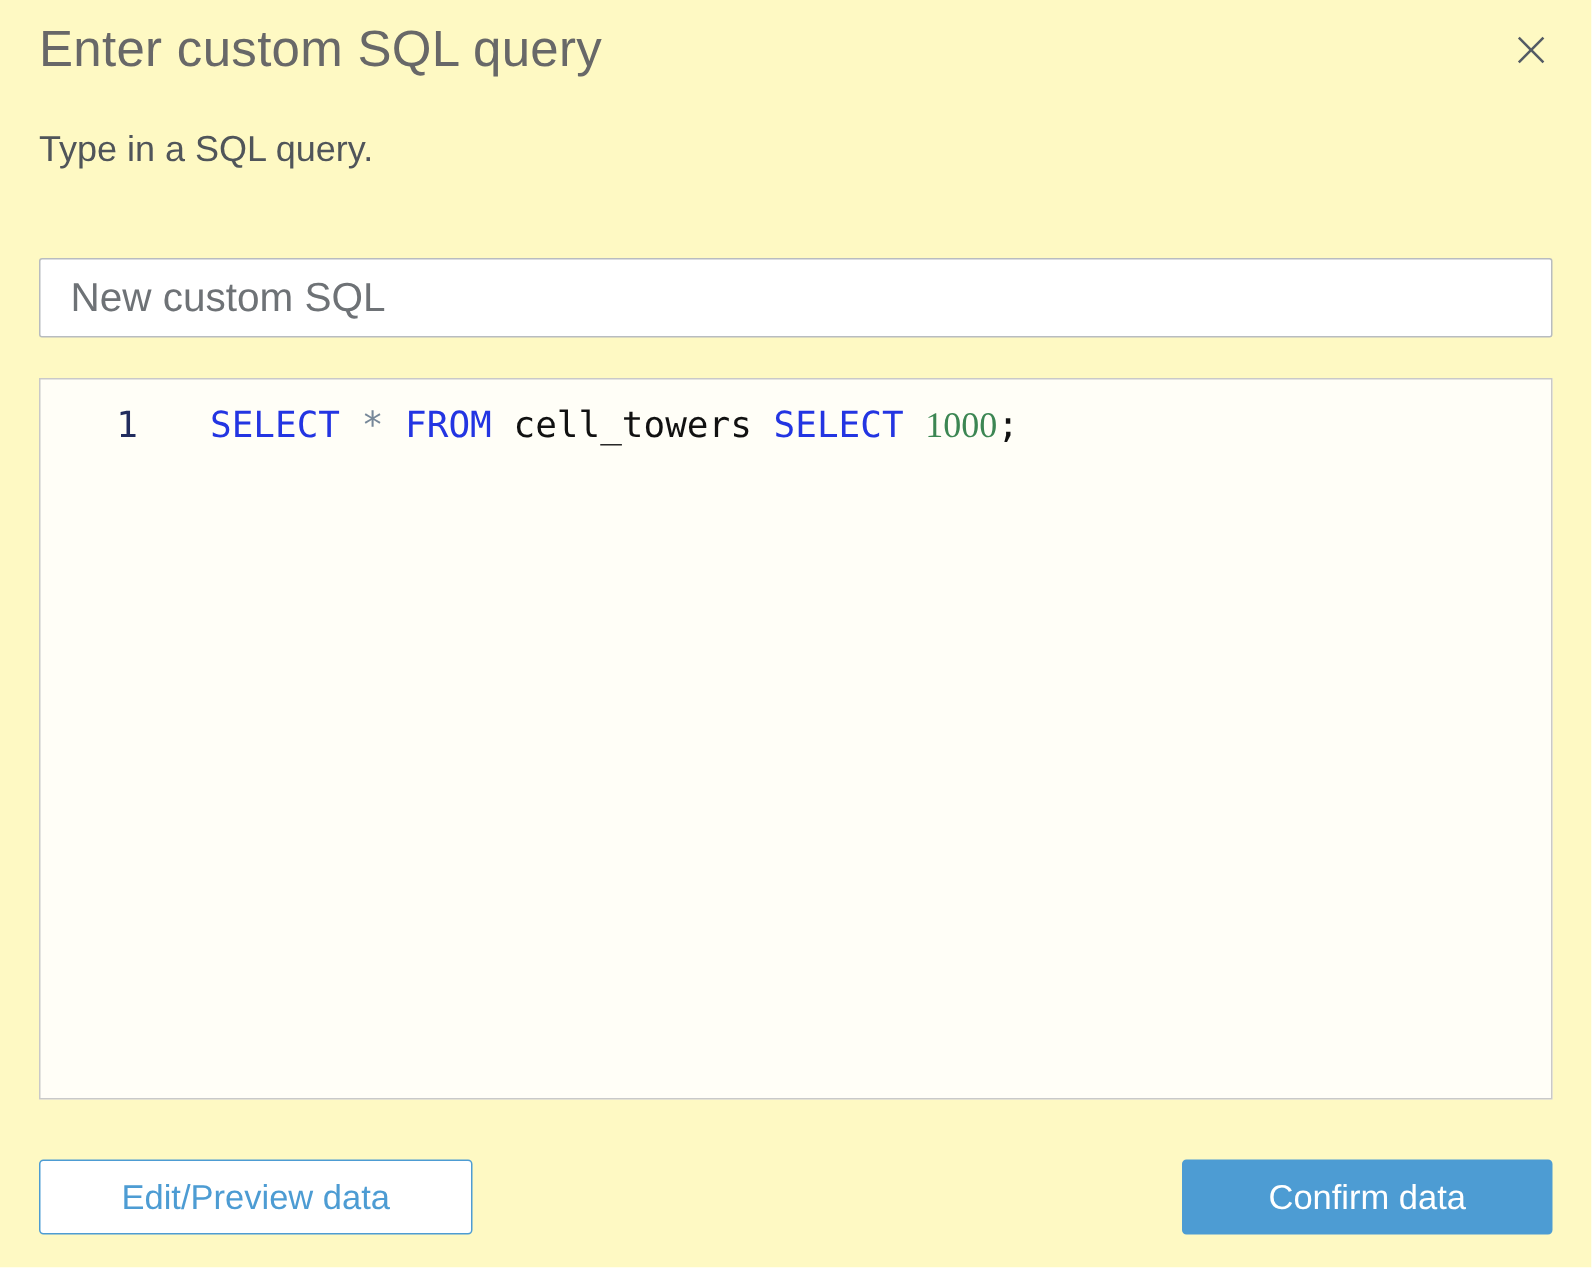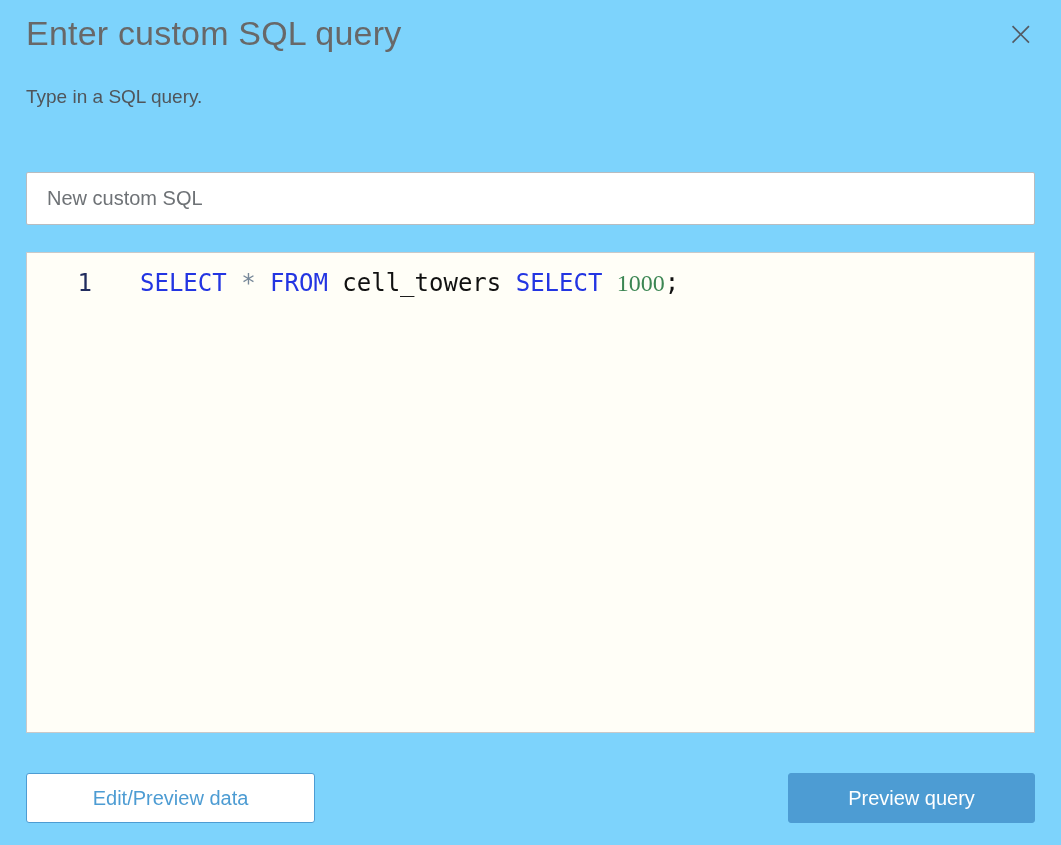--- a/index.html
+++ b/index.html
@@ -1,41 +1,41 @@
 <!DOCTYPE html>
 <html style="--accent-blue: #4d9cd3; --keyword-blue: #2335e2; --number-green: #3c8653; --operator-gray: #778899; --editor-bg: #fffef7; --editor-border: #c9c9c9; --line-number-navy: #212c5e; --title-gray: #686868; --subtitle-gray: #50555a; --input-border: #b8bcc0; --input-text: #6e7276; --close-gray: #545b64;"><head>
 <meta charset="utf-8">
 <style>
   * { margin: 0; padding: 0; box-sizing: border-box; }
   html, body { width: 1061px; height: 845px; background: #ffffff; overflow: hidden; }
   body { font-family: "Liberation Sans", sans-serif; position: relative; }
 
-  .dialog { position: relative; width: 1061px; height: 845px; background: #7dd3fc; }
+  .dialog { position: relative; width: 1061px; height: 845px; background: #fef9c3; }
 
   .dialog-title {
     position: absolute; left: 26px; top: 14px;
     font-size: 34px; font-weight: 400; color: var(--title-gray, #686868);
     letter-spacing: 0.2px;
   }
   .close-btn {
     position: absolute; right: 22px; top: 12px;
     font-size: 34px; font-weight: 300; color: var(--close-gray, #545b64);
     line-height: 1; cursor: pointer; padding: 4px;
     font-family: "DejaVu Sans", sans-serif;
   }
   .dialog-subtitle {
     position: absolute; left: 26px; top: 86px;
-    font-size: 19px; color: var(--subtitle-gray, #50555a);
+    font-size: 24px; color: var(--subtitle-gray, #50555a);
   }
 
   .name-input {
     position: absolute; left: 26px; top: 172px;
     width: 1009px; height: 53px;
     border: 1px solid var(--input-border, #b8bcc0); border-radius: 2px;
-    padding: 0 20px; font-size: 20px; color: var(--input-text, #6e7276);
+    padding: 0 20px; font-size: 27px; color: var(--input-text, #6e7276);
     font-family: "Liberation Sans", sans-serif;
     background: #fff; outline: none;
   }
 
   .sql-editor {
     position: absolute; left: 26px; top: 252px;
     width: 1009px; height: 481px;
     background: var(--editor-bg, #fffef7);
     border: 1px solid var(--editor-border, #c9c9c9);
     cursor: text;
@@ -50,21 +50,21 @@
     text-align: right; color: var(--line-number-navy, #212c5e);
   }
   .code-line { position: absolute; left: 113px; top: 0; }
   .tok-keyword  { color: var(--keyword-blue, #2335e2); }
   .tok-operator { color: var(--operator-gray, #778899); }
   .tok-number   { color: var(--number-green, #3c8653); font-family: Liberation Serif, serif; }
   .tok-plain    { color: #111111; }
 
   .btn {
     position: absolute; top: 773px; height: 50px;
-    font-size: 20px; border-radius: 3px; cursor: pointer;
+    font-size: 23px; border-radius: 3px; cursor: pointer;
     font-family: "Liberation Sans", sans-serif;
     display: flex; align-items: center; justify-content: center;
   }
   .btn-outline {
     left: 26px; width: 289px;
     background: #ffffff; color: var(--accent-blue, #4d9cd3);
     border: 1px solid var(--accent-blue, #4d9cd3);
   }
   .btn-primary {
     left: 788px; width: 247px;
@@ -87,15 +87,15 @@
 
   <div class="sql-editor">
     <div class="editor-line">
       <span class="gutter-num">1</span>
       <span class="code-line"><span class="tok-keyword">SELECT</span><span class="tok-plain"> </span><span class="tok-operator">*</span><span class="tok-plain"> </span><span class="tok-keyword">FROM</span><span class="tok-plain"> cell_towers </span><span class="tok-keyword">SELECT</span><span class="tok-plain"> </span><span class="tok-number">1000</span><span class="tok-plain">;</span></span>
     </div>
   </div>
 
   <button class="btn btn-outline">Edit/Preview data</button>
 
-  <button class="btn btn-primary">Preview query</button>
+  <button class="btn btn-primary">Confirm data</button>
 
 </div>
 
 </body></html>

